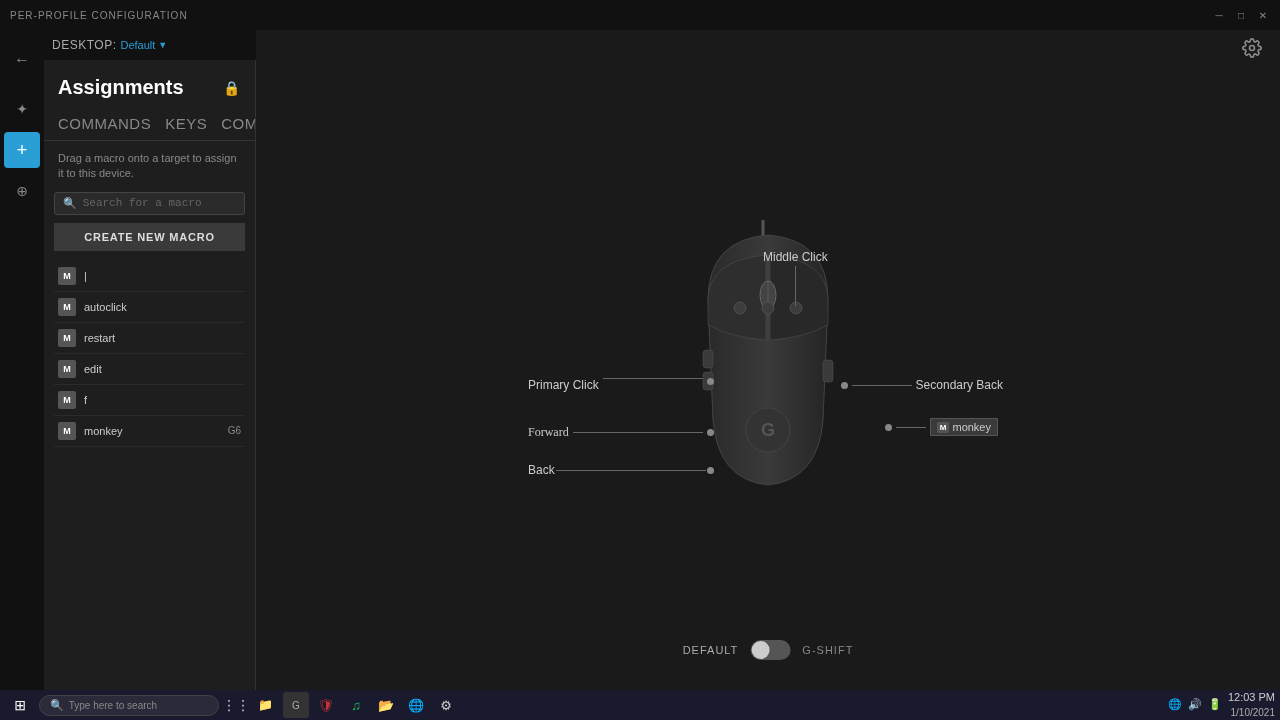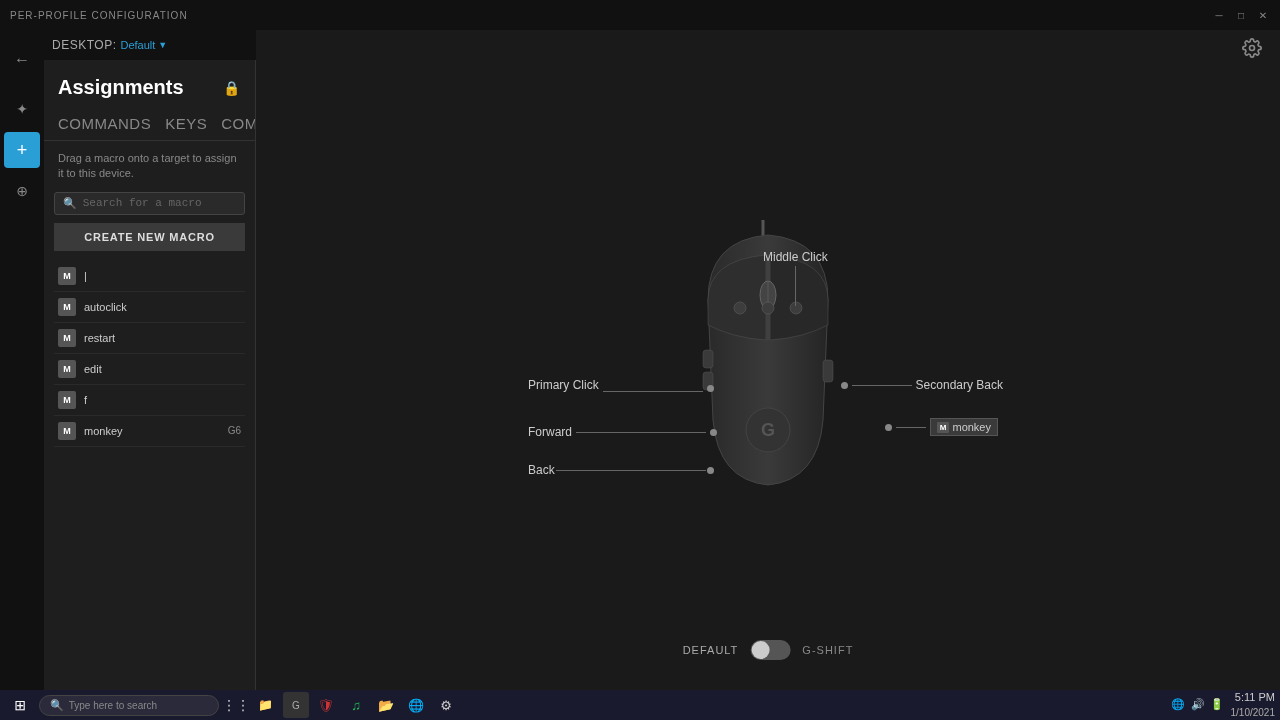--- a/index.html
+++ b/index.html
@@ -458,34 +458,34 @@
       <circle cx="62" cy="88" r="6" fill="#3d3d3d" stroke="#666" stroke-width="0.5"></circle>
       <circle cx="90" cy="88" r="6" fill="#3d3d3d" stroke="#666" stroke-width="0.5"></circle>
       <circle cx="118" cy="88" r="6" fill="#3d3d3d" stroke="#666" stroke-width="0.5"></circle>
     </svg>
 
     <div style="position:absolute;top:120px;left:245px;display:flex;flex-direction:column;align-items:center;">
       <span style="font-size:12px;color:#ccc;">Middle Click</span>
       <div style="width:1px;height:40px;background:#666;margin-top:2px;"></div>
     </div>
 
-    <div style="position:absolute;top:248px;left:10px;display:flex;align-items:flex-end;gap:4px;">
+    <div style="position:absolute;top:248px;left:10px;display:flex;align-items:flex-start;gap:4px;">
       <span style="font-size:12px;color:#ccc;">Primary Click</span>
       <div style="height:1px;width:100px;background:#666;"></div>
       <div style="width:7px;height:7px;border-radius:50%;background:#888;flex-shrink:0;"></div>
     </div>
 
     <div style="position:absolute;top:248px;right:15px;display:flex;align-items:center;gap:4px;flex-direction:row-reverse;">
       <span style="font-size:12px;color:#ccc;">Secondary Back</span>
       <div style="height:1px;width:60px;background:#666;"></div>
       <div style="width:7px;height:7px;border-radius:50%;background:#888;flex-shrink:0;"></div>
     </div>
 
     <div style="position:absolute;top:295px;left:10px;display:flex;align-items:center;gap:4px;">
-      <span style="font-size:12px;color:#ccc;">Forward</span>
+      <span style="font-size:12px;color:#ccc;font-family:Liberation Serif, serif;">Forward</span>
       <div style="height:1px;width:130px;background:#666;"></div>
       <div style="width:7px;height:7px;border-radius:50%;background:#888;flex-shrink:0;"></div>
     </div>
 
     <div style="position:absolute;top:333px;left:10px;display:flex;align-items:center;gap:1px;">
       <span style="font-size:12px;color:#ccc;">Back</span>
       <div style="height:1px;width:150px;background:#666;"></div>
       <div style="width:7px;height:7px;border-radius:50%;background:#888;flex-shrink:0;"></div>
     </div>
 
@@ -541,17 +541,17 @@
     </div>
     <div class="taskbar-icon">
       <span style="font-size:13px;">⚙</span>
     </div>
   </div>
   <div class="taskbar-right">
     <span style="font-size:11px;">🌐</span>
     <span style="font-size:11px;">🔊</span>
     <span style="font-size:11px;">🔋</span>
     <div class="taskbar-time">
-      <div style="font-size:11px;">5:11 PM</div>
+      <div style="font-size:11px;">12:03 PM</div>
       <div style="font-size:10px;color:#aaa;">1/10/2021</div>
     </div>
   </div>
 </div>
 
 </body></html>

